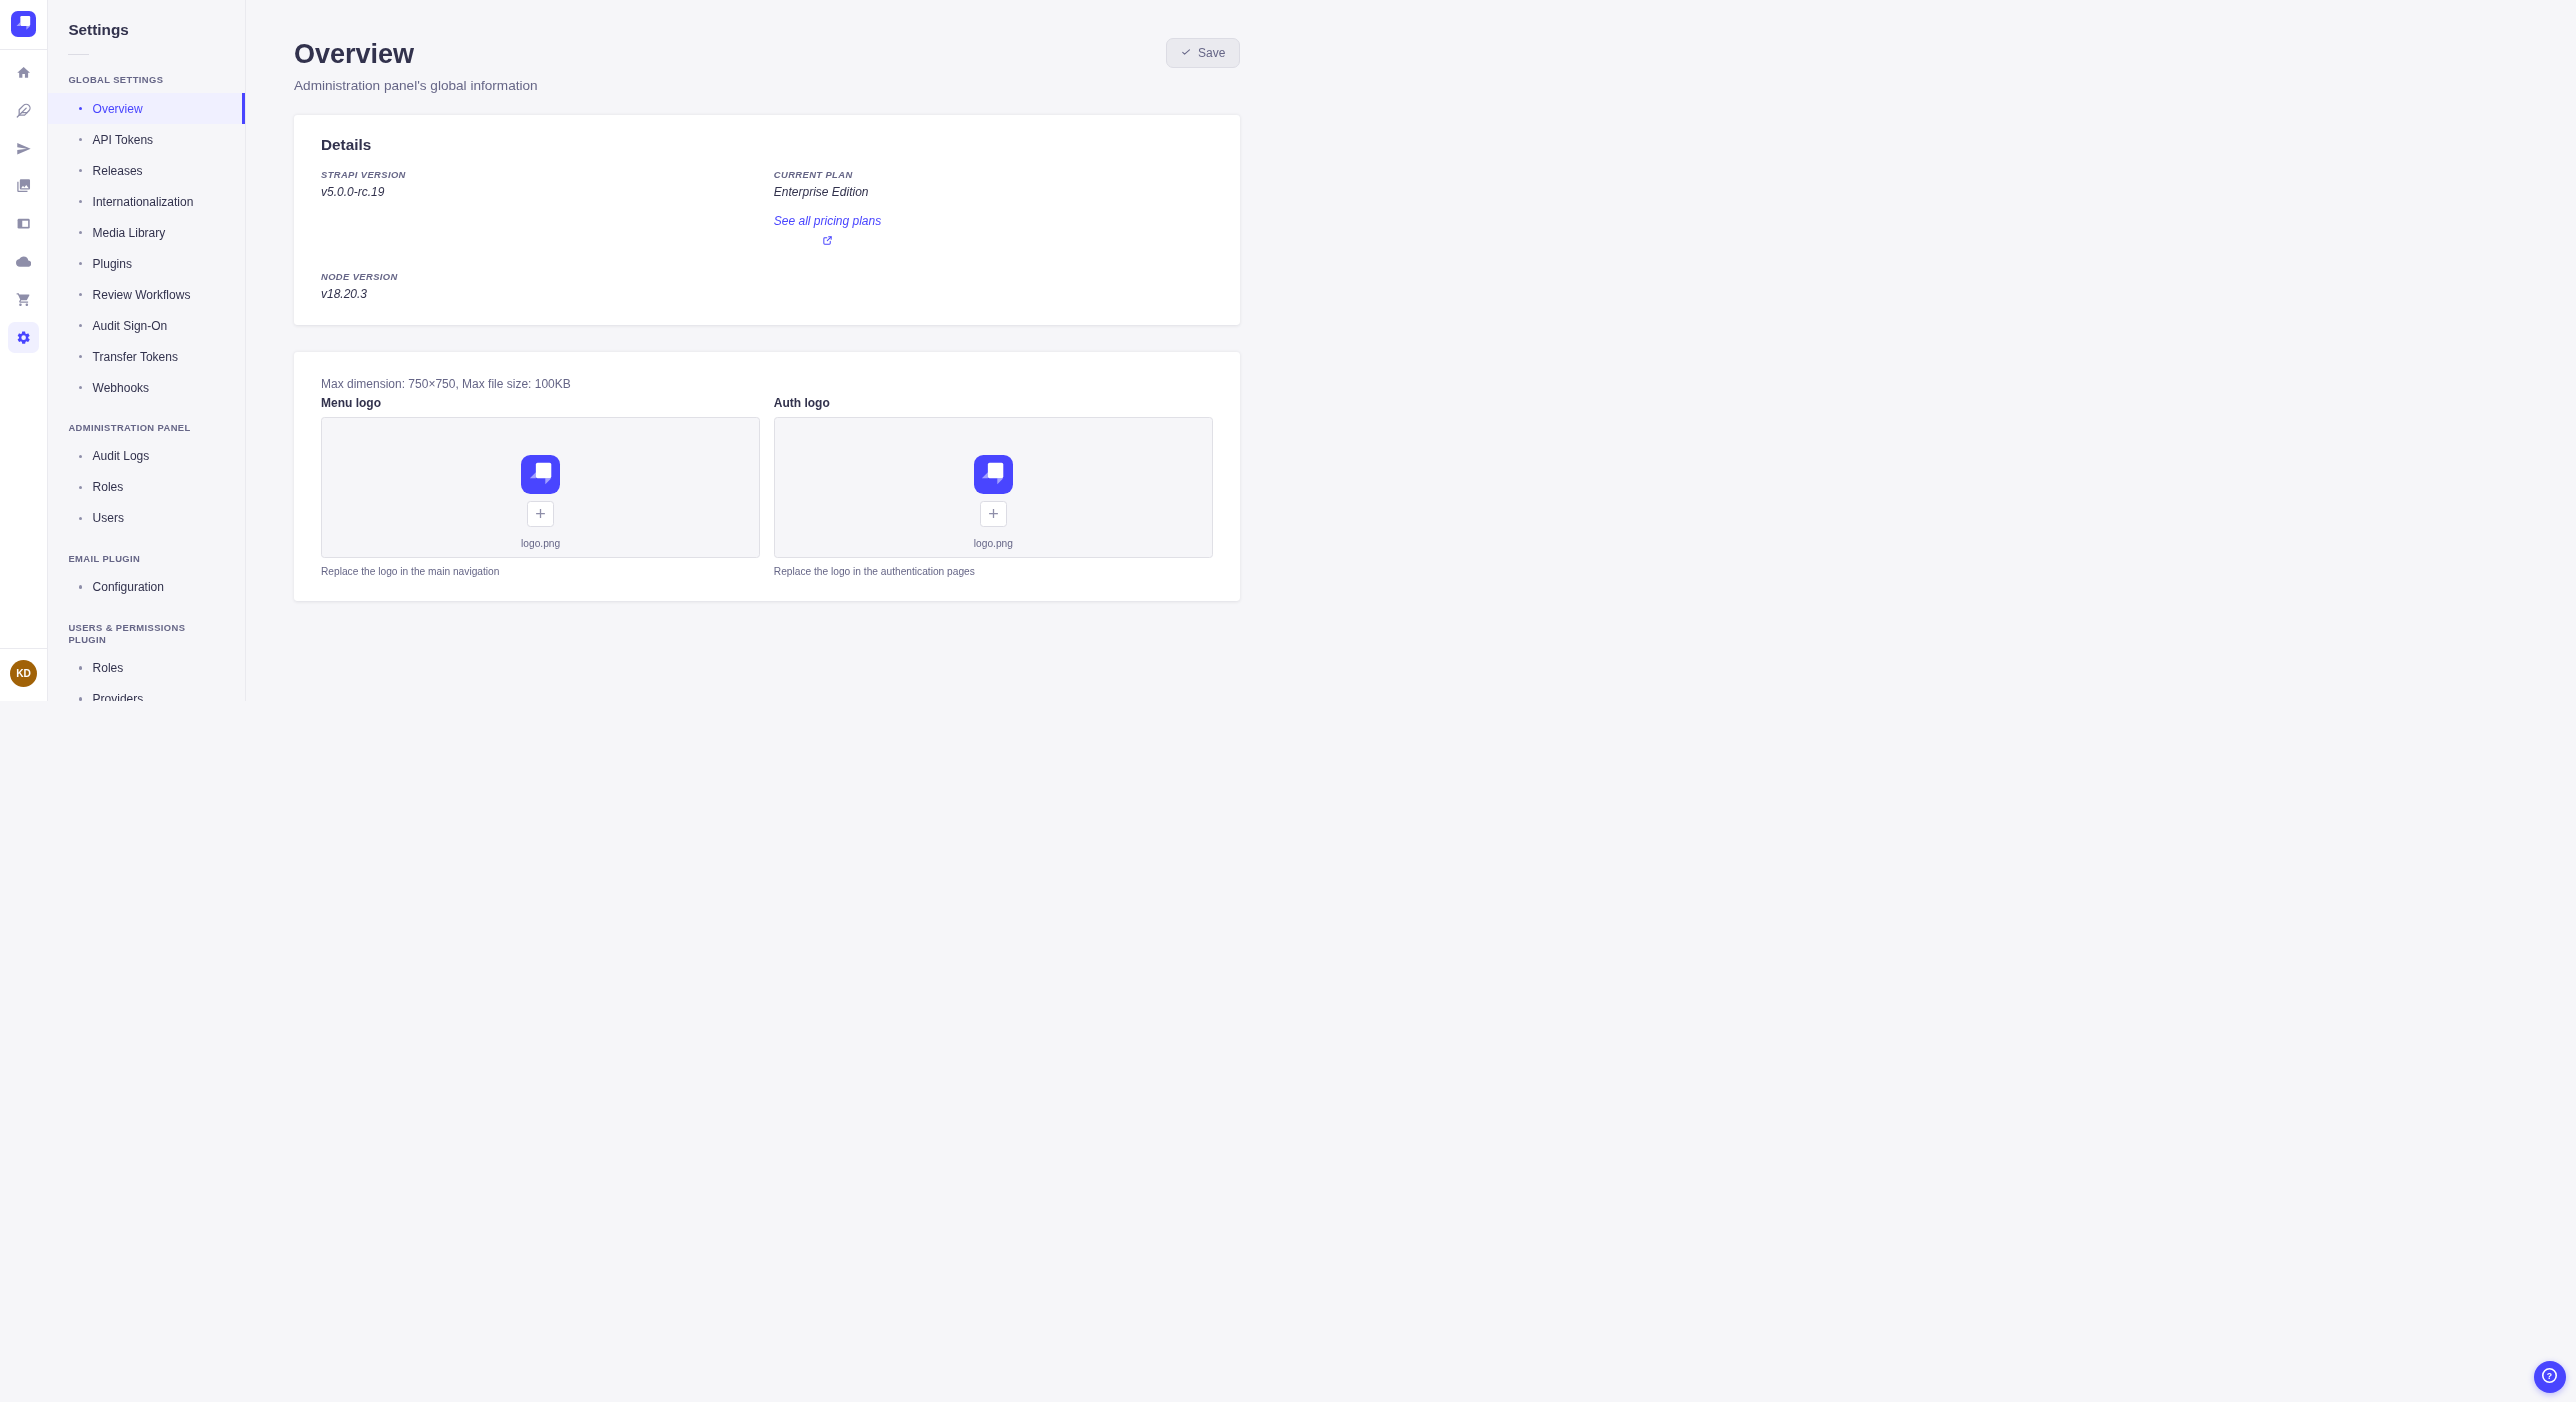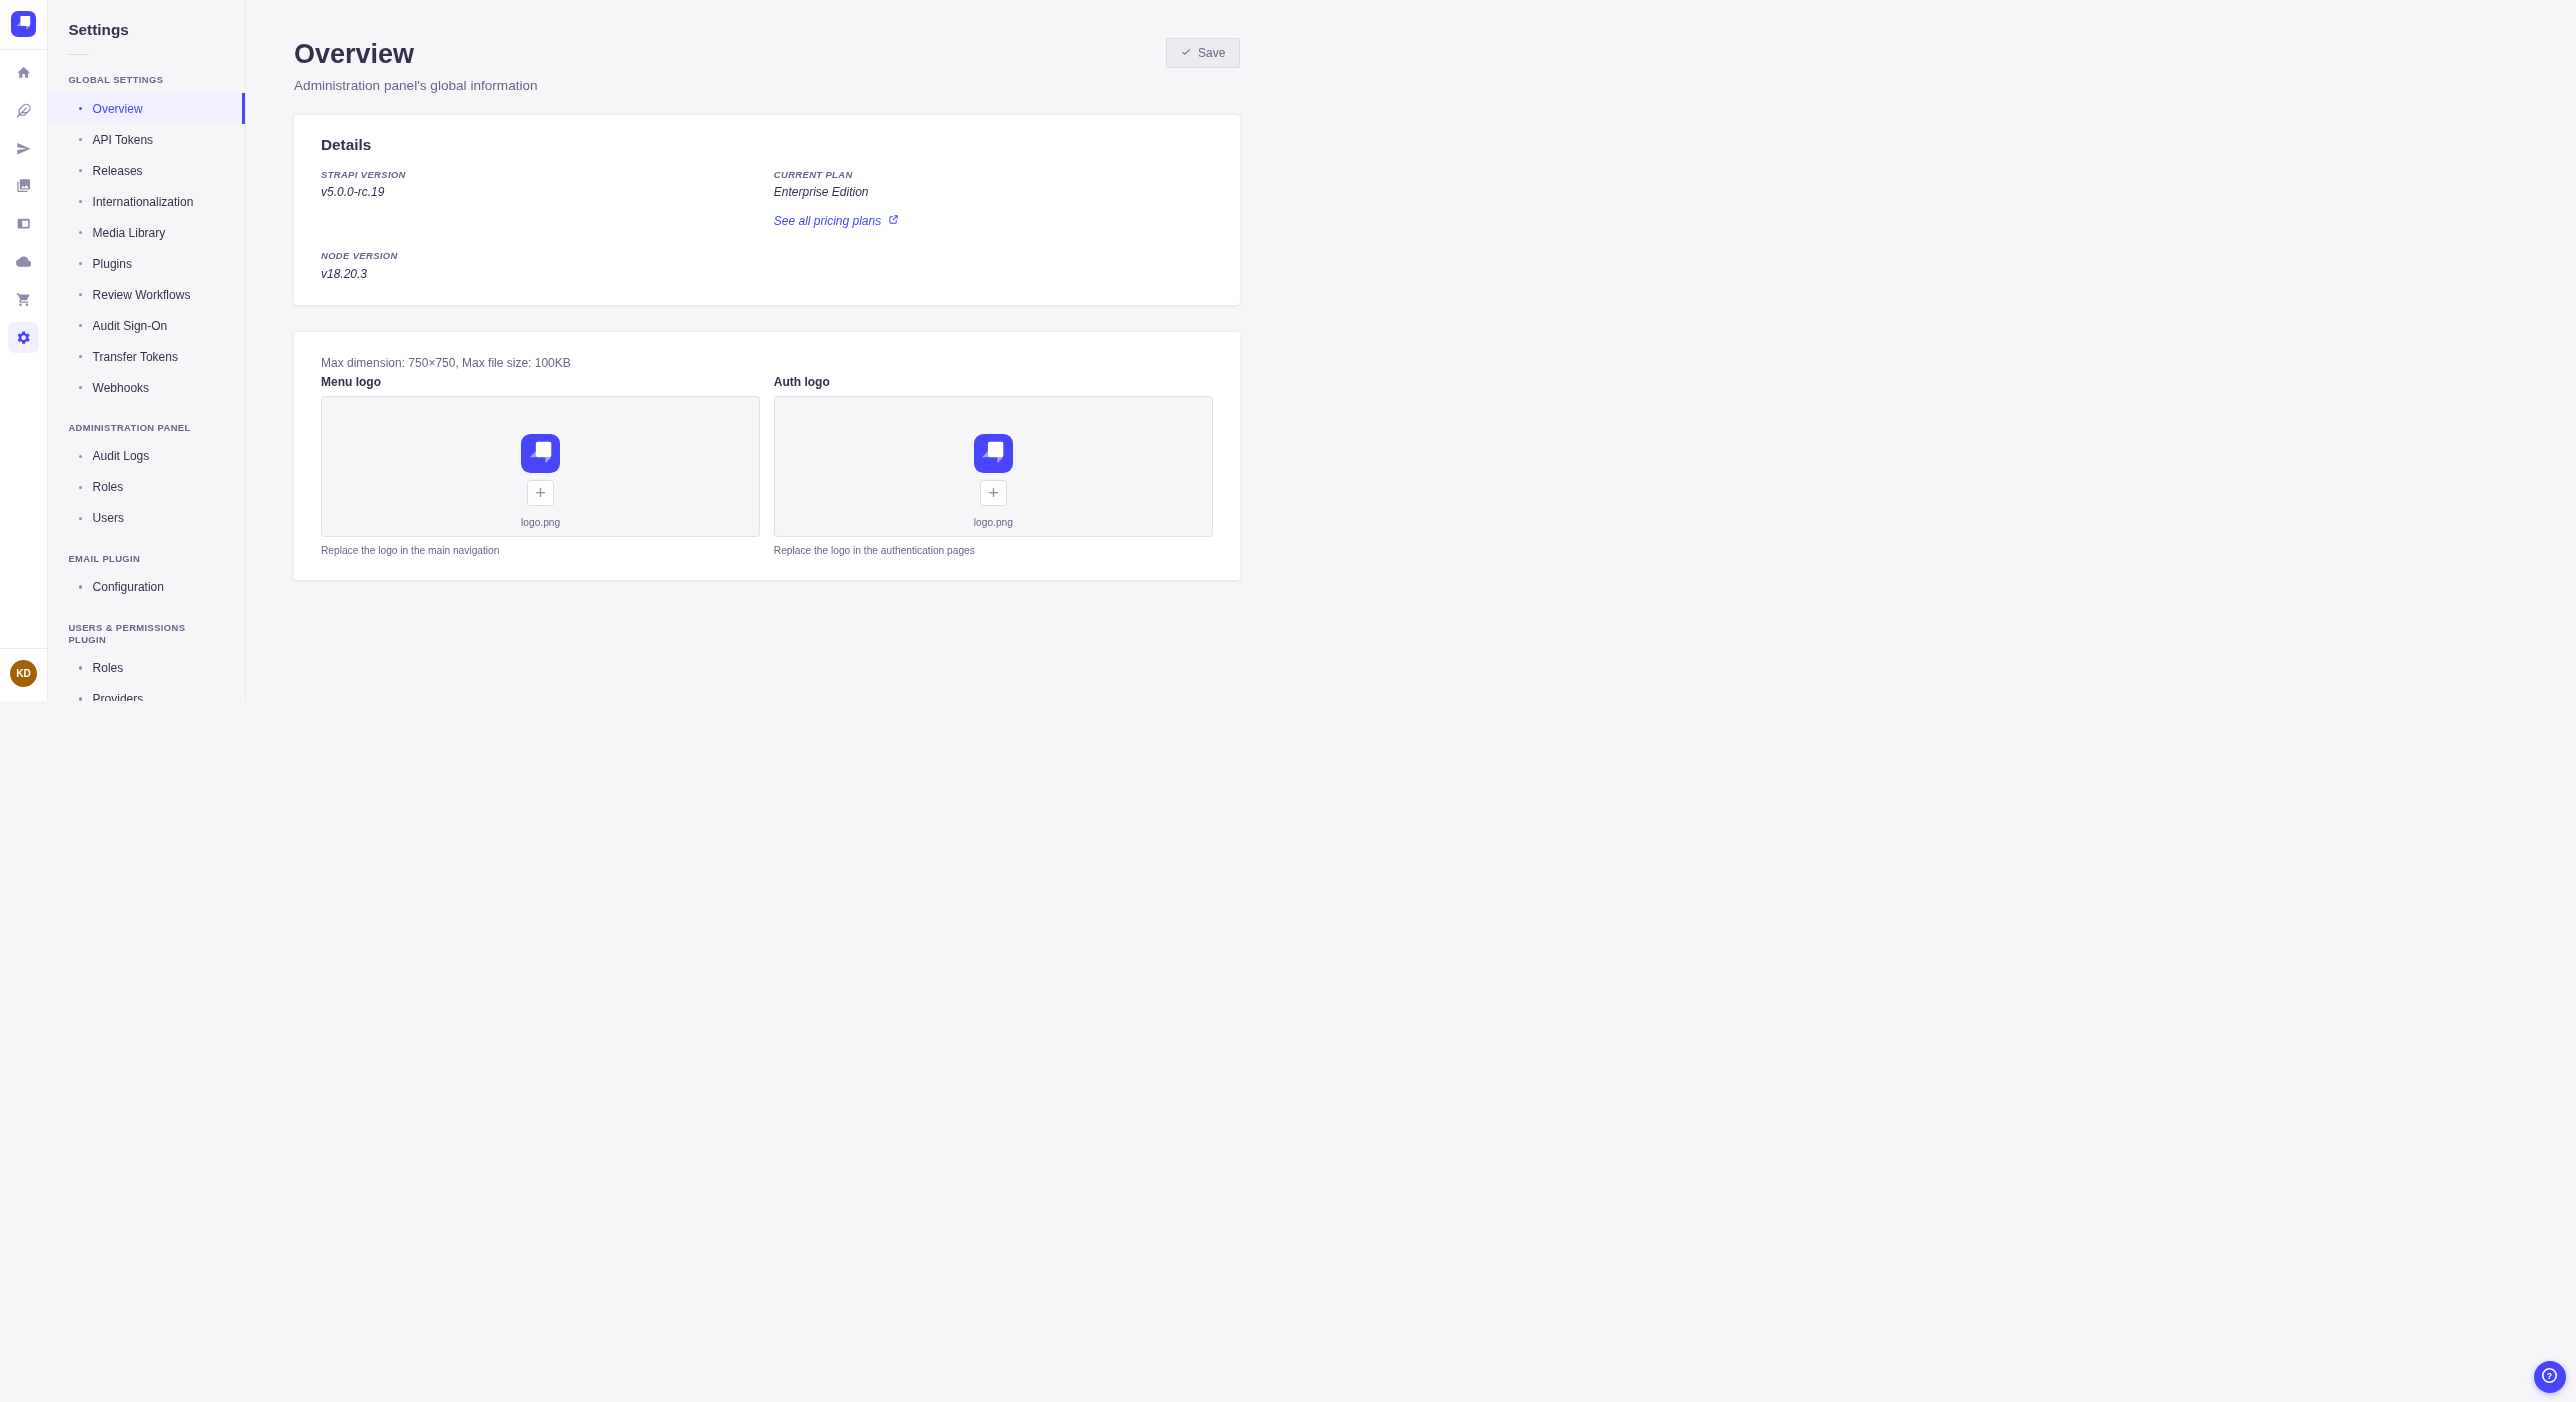--- a/index.html
+++ b/index.html
@@ -41,32 +41,32 @@
   .nav-item.active { background:#f0f0ff; color:#4945ff; font-weight:500; }
   .nav-item.active .bullet { background:#4945ff; }
   .nav-item.active::after { content:""; position:absolute; right:0; top:0; bottom:0;
                             width:2.6px; background:#4945ff; }
   
   .main { flex:1; padding:38px 48px 0; overflow:hidden; }
   .page-header { display:flex; justify-content:space-between; align-items:flex-start; }
   .page-title { font-size:27px; font-weight:700; color:#32324d; line-height:32px; }
   .page-subtitle { margin-top:7.7px; font-size:13.6px; color:#666687; }
   .save-btn { display:flex; gap:6.8px; background:#eaeaef;
-              border:0.9px solid #dcdce4; border-radius:1px; padding:6.8px 13.6px;
+              border:0.9px solid #dcdce4; border-radius:7px; padding:6.8px 13.6px;
               font-size:12px; color:#666687; font-family:inherit; cursor:pointer; }
   .save-btn svg { width:10.2px; height:10.2px; }
   .card { background:#fff; border-radius:3.4px; box-shadow:0 0.9px 3.4px rgba(33,33,52,.1);
           padding:20.4px 27px 24px; }
   .card-heading { font-size:15.3px; font-weight:600; color:#32324d; line-height:20.4px; }
   .card-details { margin-top:22px; }
   .details-grid { display:grid; grid-template-columns:1fr 1fr; column-gap:13.6px; row-gap:22px; margin-top:13.6px;font-style:italic; }
   .field-label { font-size:9.4px; font-weight:700; color:#666687; letter-spacing:0.4px; }
   .field-value { margin-top:5.1px; font-size:12px; color:#32324d; }
   .pricing-link { margin-top:15.3px; display:inline-flex; align-items:center; gap:6.8px;
-                  color:#4945ff; font-size:12px; text-decoration:none; cursor:pointer; }
+                  color:#4945ff; font-size:12px; text-decoration:none; cursor:pointer;flex-direction:column; }
   .pricing-link svg { width:11px; height:11px; }
   .card-customization { margin-top:27px; }
   .card-constraints { margin-top:4.3px; font-size:12px; color:#666687; }
   .logo-row { display:grid; grid-template-columns:1fr 1fr; gap:13.6px; margin-top:5px; }
   .logo-label { font-size:12px; font-weight:600; color:#32324d; margin-bottom:6.8px; }
   .upload-box { height:141px; background:#f6f6f9; border:0.9px solid #e0e0e6; border-radius:3.4px;
                 display:flex; flex-direction:column; align-items:center; padding-top:37px; }
   .logo-tile { width:39px; height:39px; border-radius:9.4px; background:#4945ff;
                display:flex; align-items:center; justify-content:center; cursor:pointer; }
   .logo-tile svg { width:24px; height:24px; }

